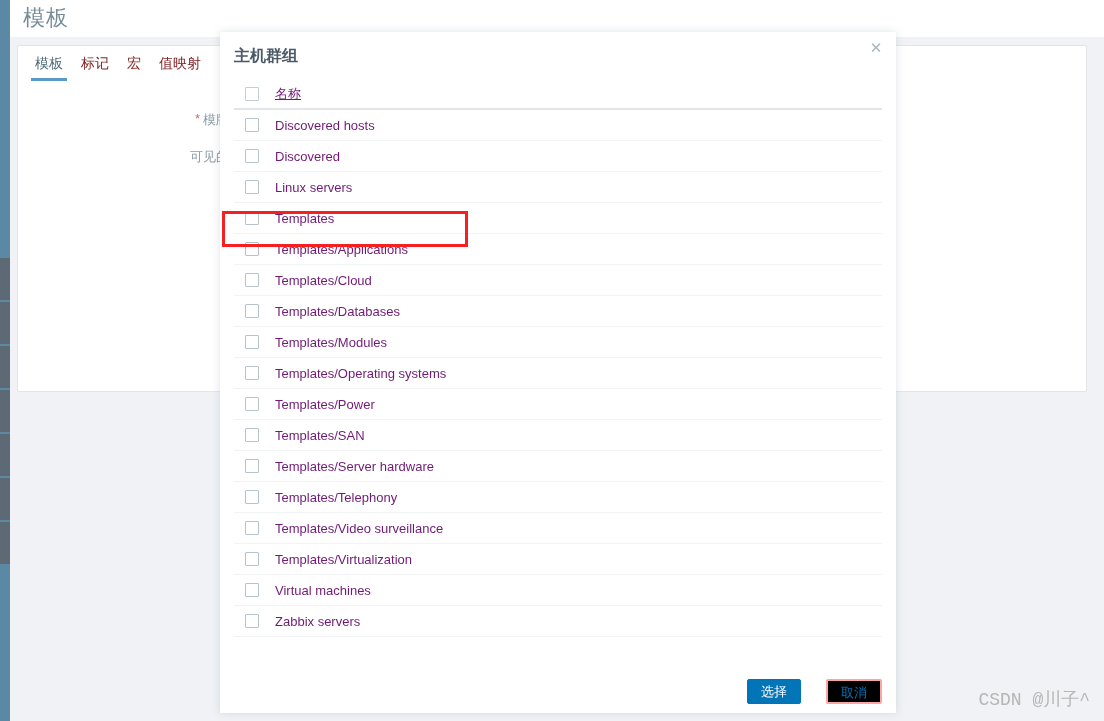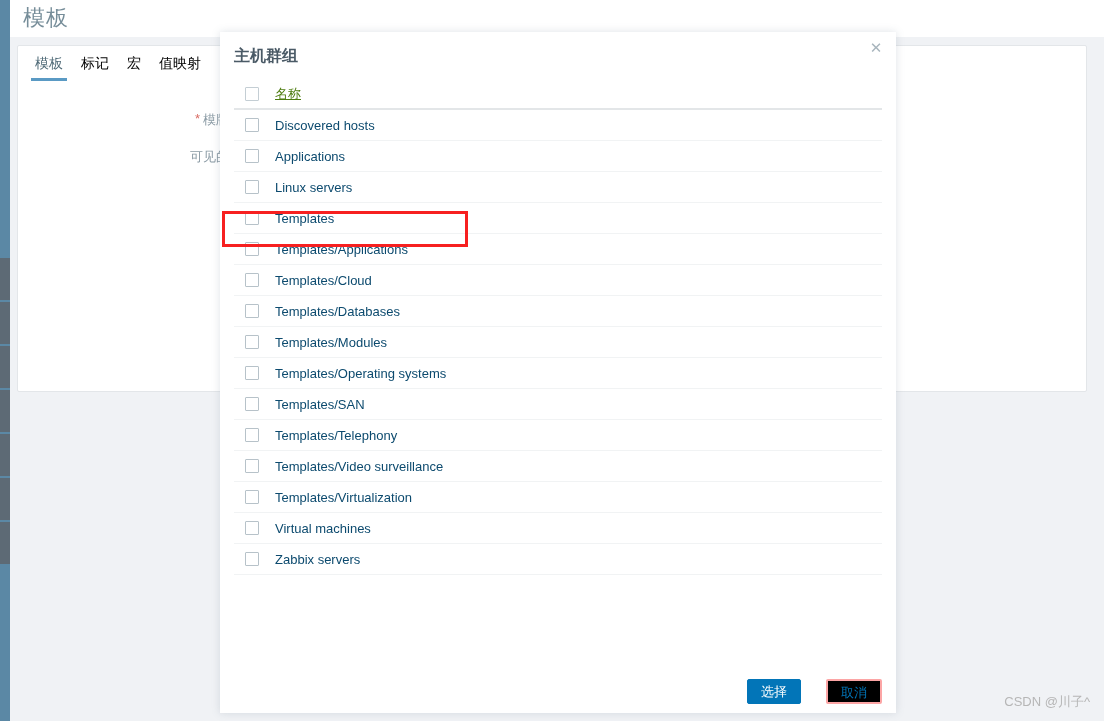--- a/index.html
+++ b/index.html
@@ -68,21 +68,21 @@
     align-items: center;
     padding-left: 8px;
   }
   .tab {
     position: relative;
     padding: 0 9px;
     height: 35px;
     display: flex;
     align-items: center;
     font-size: 14px;
-    color: #000000;
+    color: #7f1d1d;
     cursor: pointer;
     white-space: nowrap;
   }
   .tab.active { color: #4f6a77; }
   .tab.active::after {
     content: "";
     position: absolute;
     left: 5px; right: 5px;
     bottom: 0;
     height: 3px;
@@ -169,26 +169,26 @@
     margin-left: 11px;
     margin-right: 16px;
     border: 1px solid #b7c2c9;
     background: #fff;
     border-radius: 1px;
     cursor: pointer;
   }
   .group-row.header-row .cb { border-color: #c4ced4; }
   .group-label {
     font-size: 13px;
-    color: #0c4a6e;
+    color: #701a75;
     cursor: pointer;
     white-space: nowrap;
   }
   .group-row.header-row .group-label {
-    color: #4d7c0f;
+    color: #701a75;
     cursor: default;
     text-decoration: underline;
   }
 
   
   .annot-box {
     position: absolute;
     left: 222px; top: 211px;
     width: 246px; height: 36px;
     border: 3px solid #f72020;
@@ -220,24 +220,25 @@
   .btn-secondary {
     background: #000000;
     border: 2px solid #fca5a5;
     color: #0275b8;
   }
 
   
   .watermark {
     position: absolute;
     right: 14px; bottom: 10px;
-    font-size: 13px;
+    font-size: 18px;
     color: #b6b6b6;
     z-index: 50;
     white-space: nowrap;
+    font-family: Liberation Mono, monospace;
   }
 </style>
 </head>
 <body>
 
 <div id="root">
 
   <div class="sidebar-strip">
     <div class="sidebar-seg" style="top:258px;height:42px;"></div>
     <div class="sidebar-seg" style="top:302px;height:42px;"></div>
@@ -299,21 +300,21 @@
       <div class="group-row header-row">
         <div class="cb"></div>
         <div class="group-label">名称</div>
       </div>
     <div class="group-row">
           <div class="cb"></div>
           <div class="group-label">Discovered hosts</div>
         </div>
         <div class="group-row">
           <div class="cb"></div>
-          <div class="group-label">Applications</div>
+          <div class="group-label">Discovered</div>
         </div>
         <div class="group-row">
           <div class="cb"></div>
           <div class="group-label">Linux servers</div>
         </div>
         <div class="group-row">
           <div class="cb"></div>
           <div class="group-label">Templates</div>
         </div>
         <div class="group-row">
@@ -331,21 +332,29 @@
         <div class="group-row">
           <div class="cb"></div>
           <div class="group-label">Templates/Modules</div>
         </div>
         <div class="group-row">
           <div class="cb"></div>
           <div class="group-label">Templates/Operating systems</div>
         </div>
         <div class="group-row">
           <div class="cb"></div>
+          <div class="group-label">Templates/Power</div>
+        </div>
+        <div class="group-row">
+          <div class="cb"></div>
           <div class="group-label">Templates/SAN</div>
+        </div>
+        <div class="group-row">
+          <div class="cb"></div>
+          <div class="group-label">Templates/Server hardware</div>
         </div>
         <div class="group-row">
           <div class="cb"></div>
           <div class="group-label">Templates/Telephony</div>
         </div>
         <div class="group-row">
           <div class="cb"></div>
           <div class="group-label">Templates/Video surveillance</div>
         </div>
         <div class="group-row">

